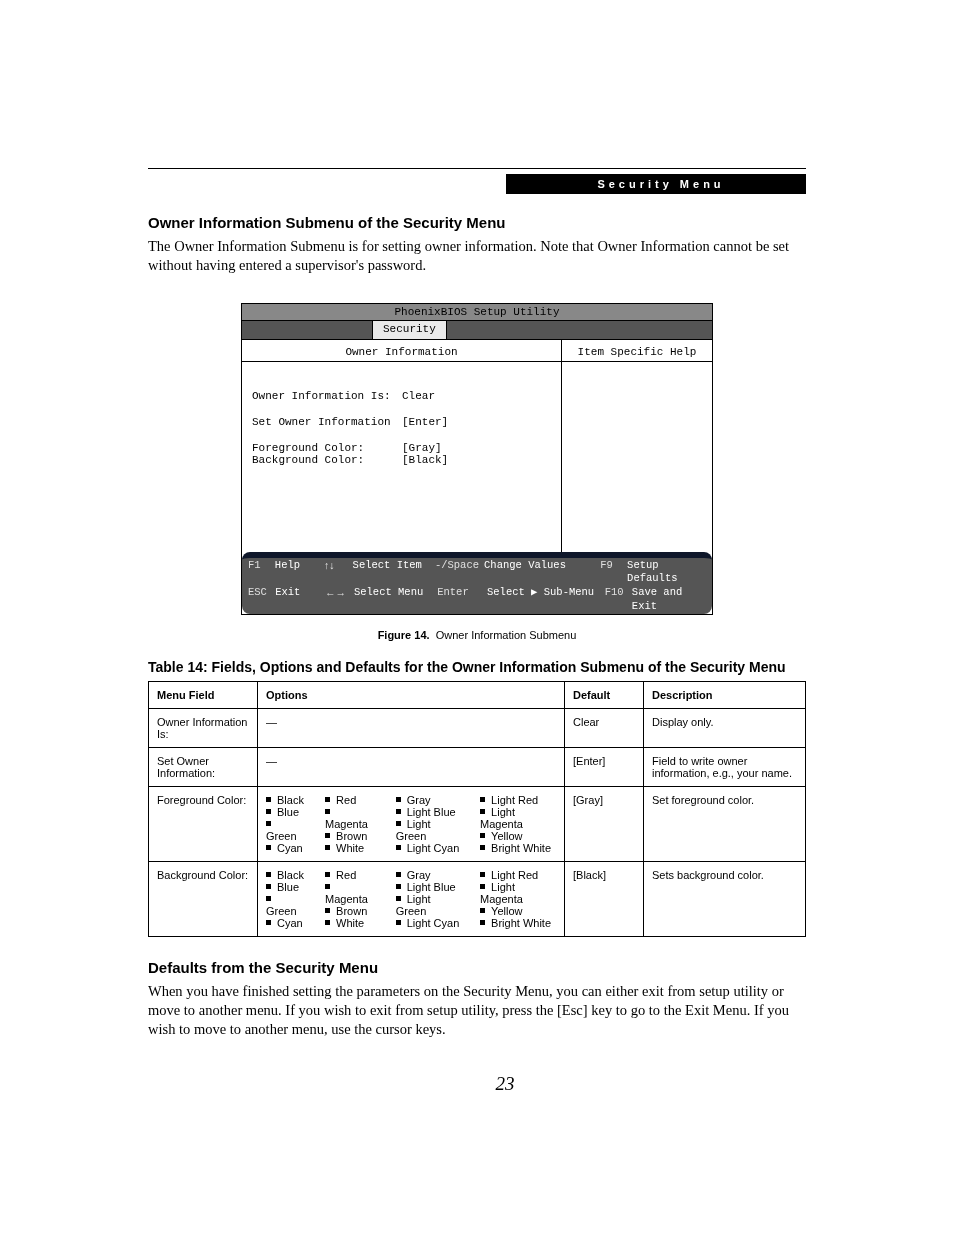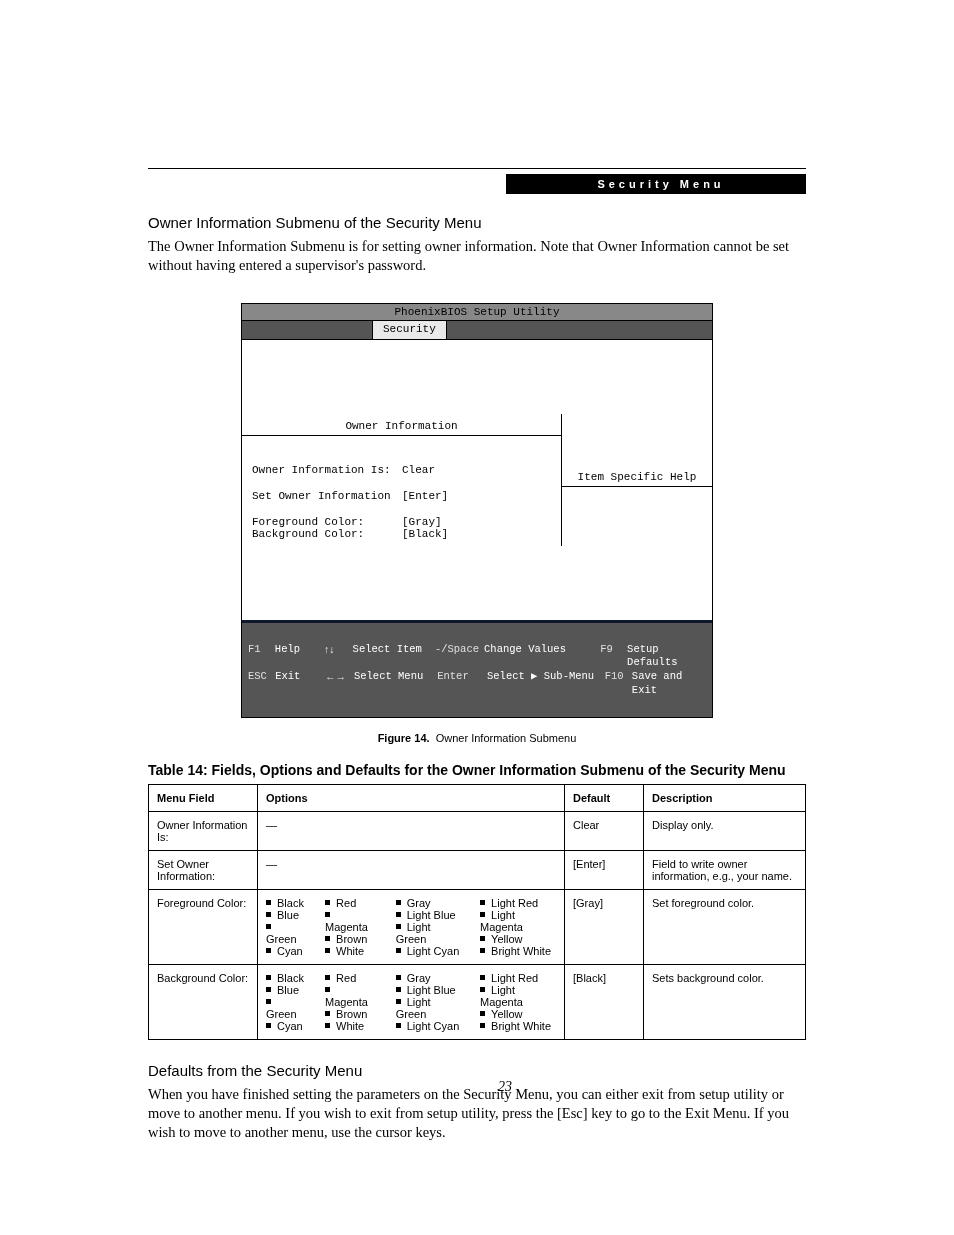--- a/index.html
+++ b/index.html
@@ -33,21 +33,21 @@
     letter-spacing: 4px;
     padding: 4px 0 4px 10px;
     width: 290px;
     text-align: center;
     font-weight: bold;
   }
 
   
   .h-sub {
     font-family: "Myriad Pro", "Segoe UI", Arial, sans-serif;
-    font-weight: 400;
+    font-weight: 700;
     font-size: 15px;
     margin: 0 0 6px 0;
   }
   .body-p {
     font-family: "Minion Pro", "Times New Roman", serif;
     font-size: 14.5px;
     line-height: 1.3;
     margin: 0 0 6px 0;
   }
 
@@ -78,22 +78,21 @@
     left: 130px;
     top: 0;
     display: inline-block;
     background: #eaeaea;
     border-left: 1px solid #000;
     border-right: 1px solid #000;
     padding: 2px 10px 4px 10px;
   }
   .bios-main {
     display: flex;
-    height: 280px;
-    align-items: center;
+    height: 212px;
   }
   .bios-left {
     flex: 1;
     border-right: 1px solid #000;
     padding: 6px 10px;
     box-sizing: border-box;
   }
   .bios-right {
     width: 150px;
     padding: 6px 6px;
@@ -114,24 +113,25 @@
     margin-left: -6px; margin-right: -6px;
   }
   .bios-row { display: flex; }
   .bios-lbl { width: 150px; }
   .bios-val { }
   .bios-spacer { height: 14px; }
 
   .bios-footer {
     background: #555;
     color: #fff;
-    padding: 20px 6px;
+    padding: 1px 6px;
     font-size: 10.5px;
     line-height: 1.3;
-    border-top: 3px solid #0f172a;
+    border-top: 6px solid #0f172a;
+    border-radius: 8px;
   }
   .ff-row { display: flex; }
   .ff-k { width: 30px; color: #e0e0e0; }
   .ff-a { width: 55px; }
   .ff-k2 { width: 32px; color: #e0e0e0; }
   .ff-a2 { width: 92px; }
   .ff-k3 { width: 55px; color: #e0e0e0; }
   .ff-a3 { width: 130px; }
   .ff-k4 { width: 30px; color: #e0e0e0; }
   .ff-a4 { }
@@ -182,21 +182,21 @@
     vertical-align: 2px;
   }
 
   .pageno {
     position: absolute;
     bottom: 140px;
     left: 16px; right: 0;
     text-align: center;
     font-family: "Minion Pro","Times New Roman",serif;
     font-style: italic;
-    font-size: 14px;
+    font-size: 19px;
     padding-left: 40px;
   }
 
   .arrow { font-family: Arial, sans-serif; }
 </style>
 </head>
 <body>
 
 <div class="page">
 

